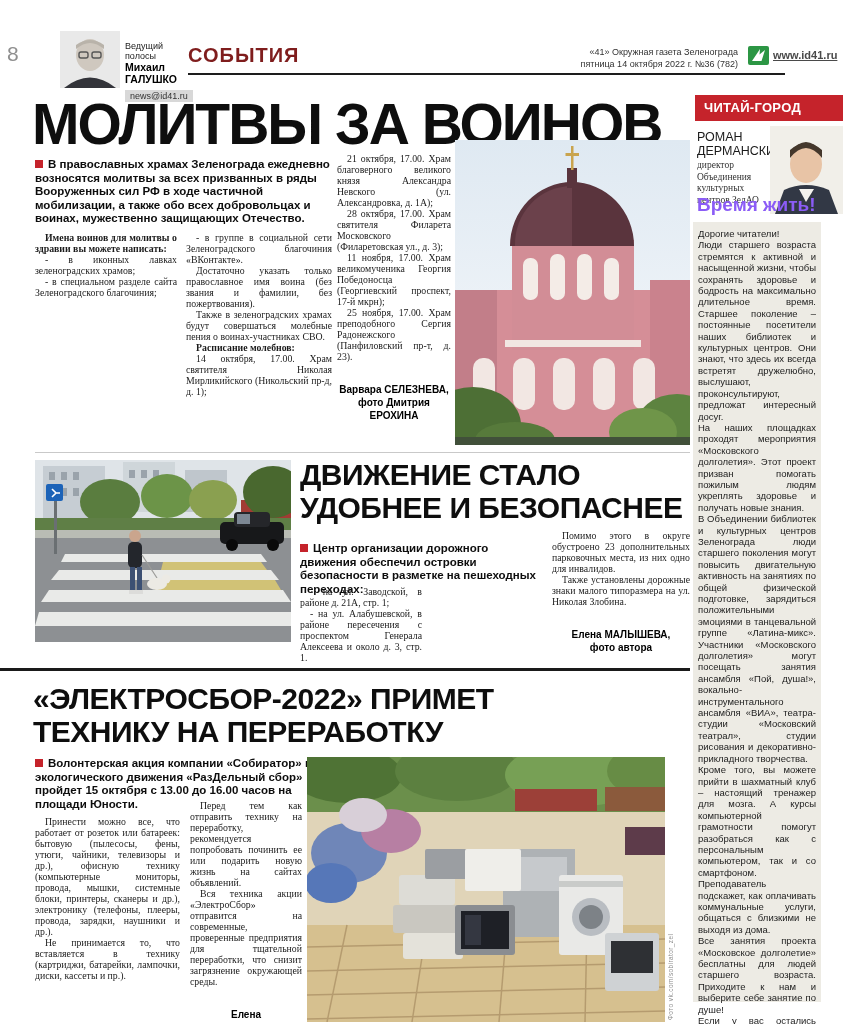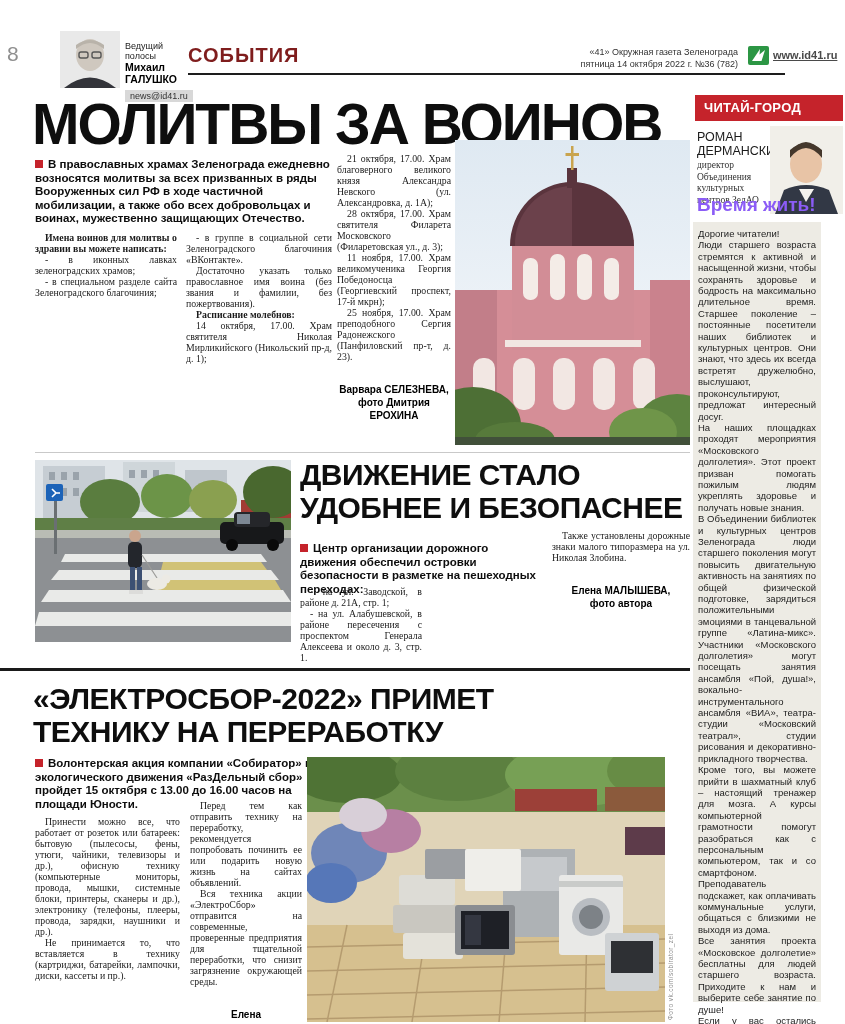--- a/index.html
+++ b/index.html
@@ -99,20 +99,21 @@
 
   <div class="abs serif-col" style="left:35px;top:232px;width:142px;height:216px;">
     <p class="bold">Имена воинов для молитвы о здравии вы можете написать:</p>
     <p>- в иконных лавках зеленоградских храмов;</p>
     <p>- в специальном разделе сайта Зеленоградского благочиния;</p>
   </div>
 
   <div class="abs serif-col" style="left:186px;top:232px;width:146px;height:216px;">
     <p>- в группе в социальной сети Зеленоградского благочиния «ВКонтакте».</p>
     <p>Достаточно указать только православное имя воина (без звания и фамилии, без пожертвования).</p>
+    <p>Также в зеленоградских храмах будут совершаться молебные пения о воинах-участниках СВО.</p>
     <p class="bold">Расписание молебнов:</p>
     <p>14 октября, 17.00. Храм святителя Николая Мирликийского (Никольский пр-д, д. 1);</p>
   </div>
 
   <div class="abs serif-col" style="left:337px;top:153px;width:114px;height:295px;">
     <p>21 октября, 17.00. Храм благоверного великого князя Александра Невского (ул. Александровка, д. 1А);</p>
     <p>28 октября, 17.00. Храм святителя Филарета Московского (Филаретовская ул., д. 3);</p>
     <p>11 ноября, 17.00. Храм великомученика Георгия Победоносца (Георгиевский проспект, 17-й мкрн);</p>
     <p>25 ноября, 17.00. Храм преподобного Сергия Радонежского (Панфиловский пр-т, д. 23).</p>
     <div class="byline">
@@ -259,20 +260,21 @@
     <span class="sq"></span><span>Центр организации дорожного движения обеспечил островки безопасности в разметке на пешеходных переходах:</span>
   </div>
 
   <div class="abs serif-col" style="left:300px;top:586px;width:122px;height:78px;">
     <p>- на ул. Заводской, в районе д. 21А, стр. 1;</p>
     <p>- на ул. Алабушевской, в районе пересечения с проспектом Генерала Алексеева и около д. 3, стр. 1.</p>
   </div>
 
 
   <div class="abs serif-col" style="left:552px;top:530px;width:138px;height:132px;">
+    <p>Помимо этого в округе обустроено 23 дополнительных парковочных места, из них одно для инвалидов.</p>
     <p>Также установлены дорожные знаки малого типоразмера на ул. Николая Злобина.</p>
     <div class="byline">
       <div>Елена МАЛЫШЕВА,</div>
       <div>фото автора</div>
     </div>
   </div>
 
   <div class="abs thick-rule" style="left:0px;top:668px;width:690px;"></div>
 
   <div class="abs h-lg" style="left:33px;top:682px;width:560px;">

